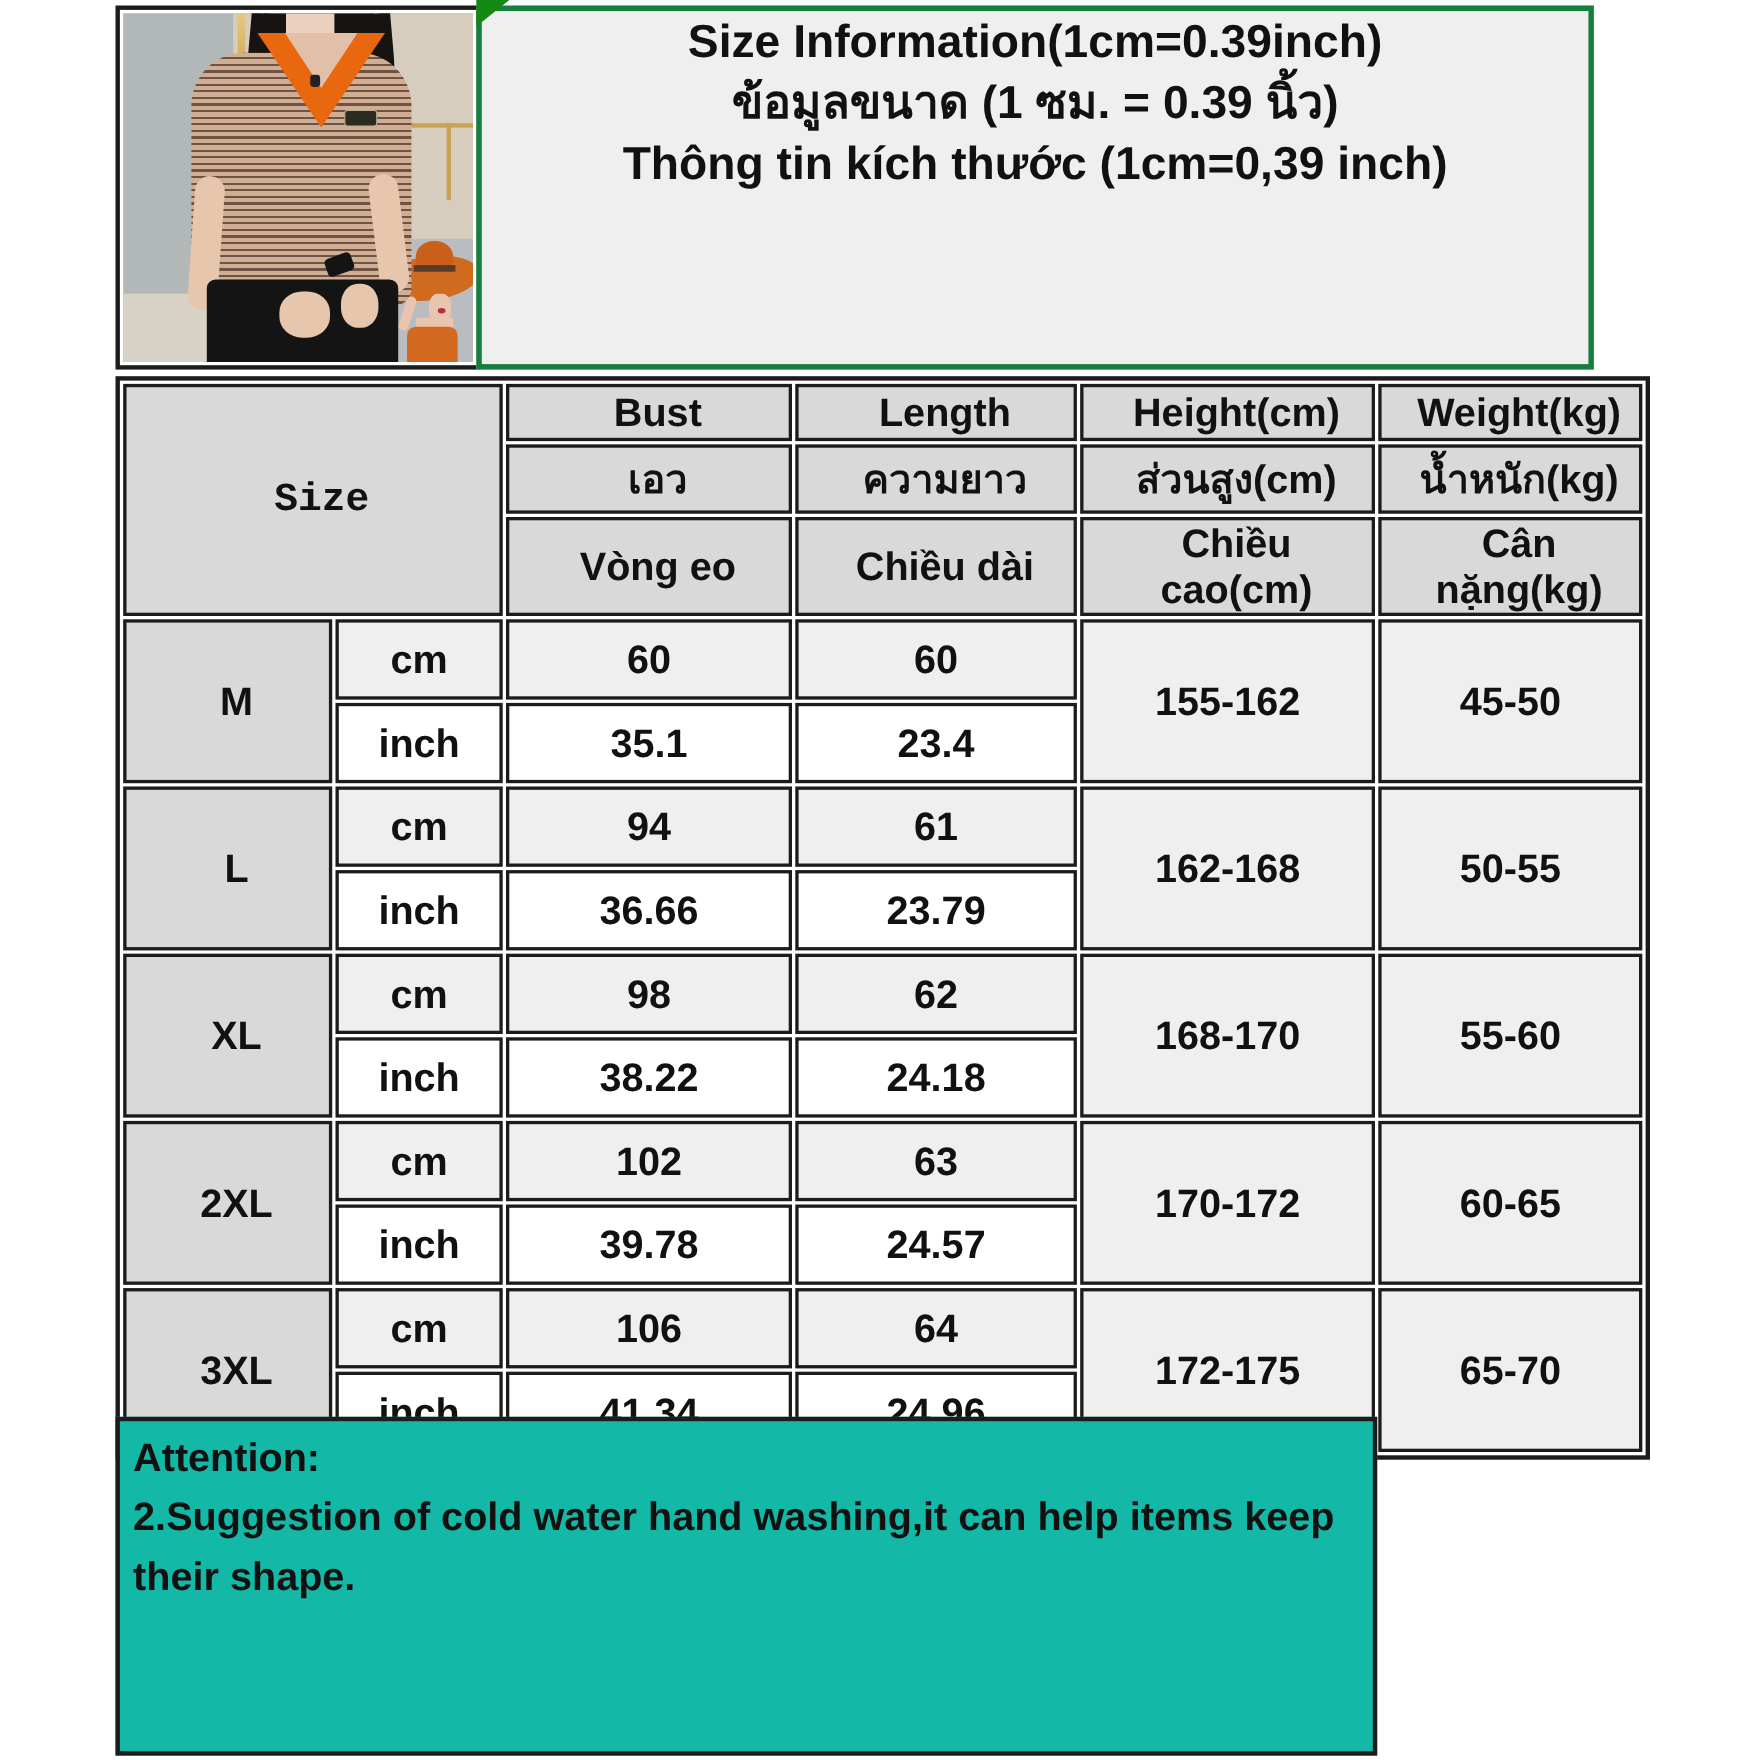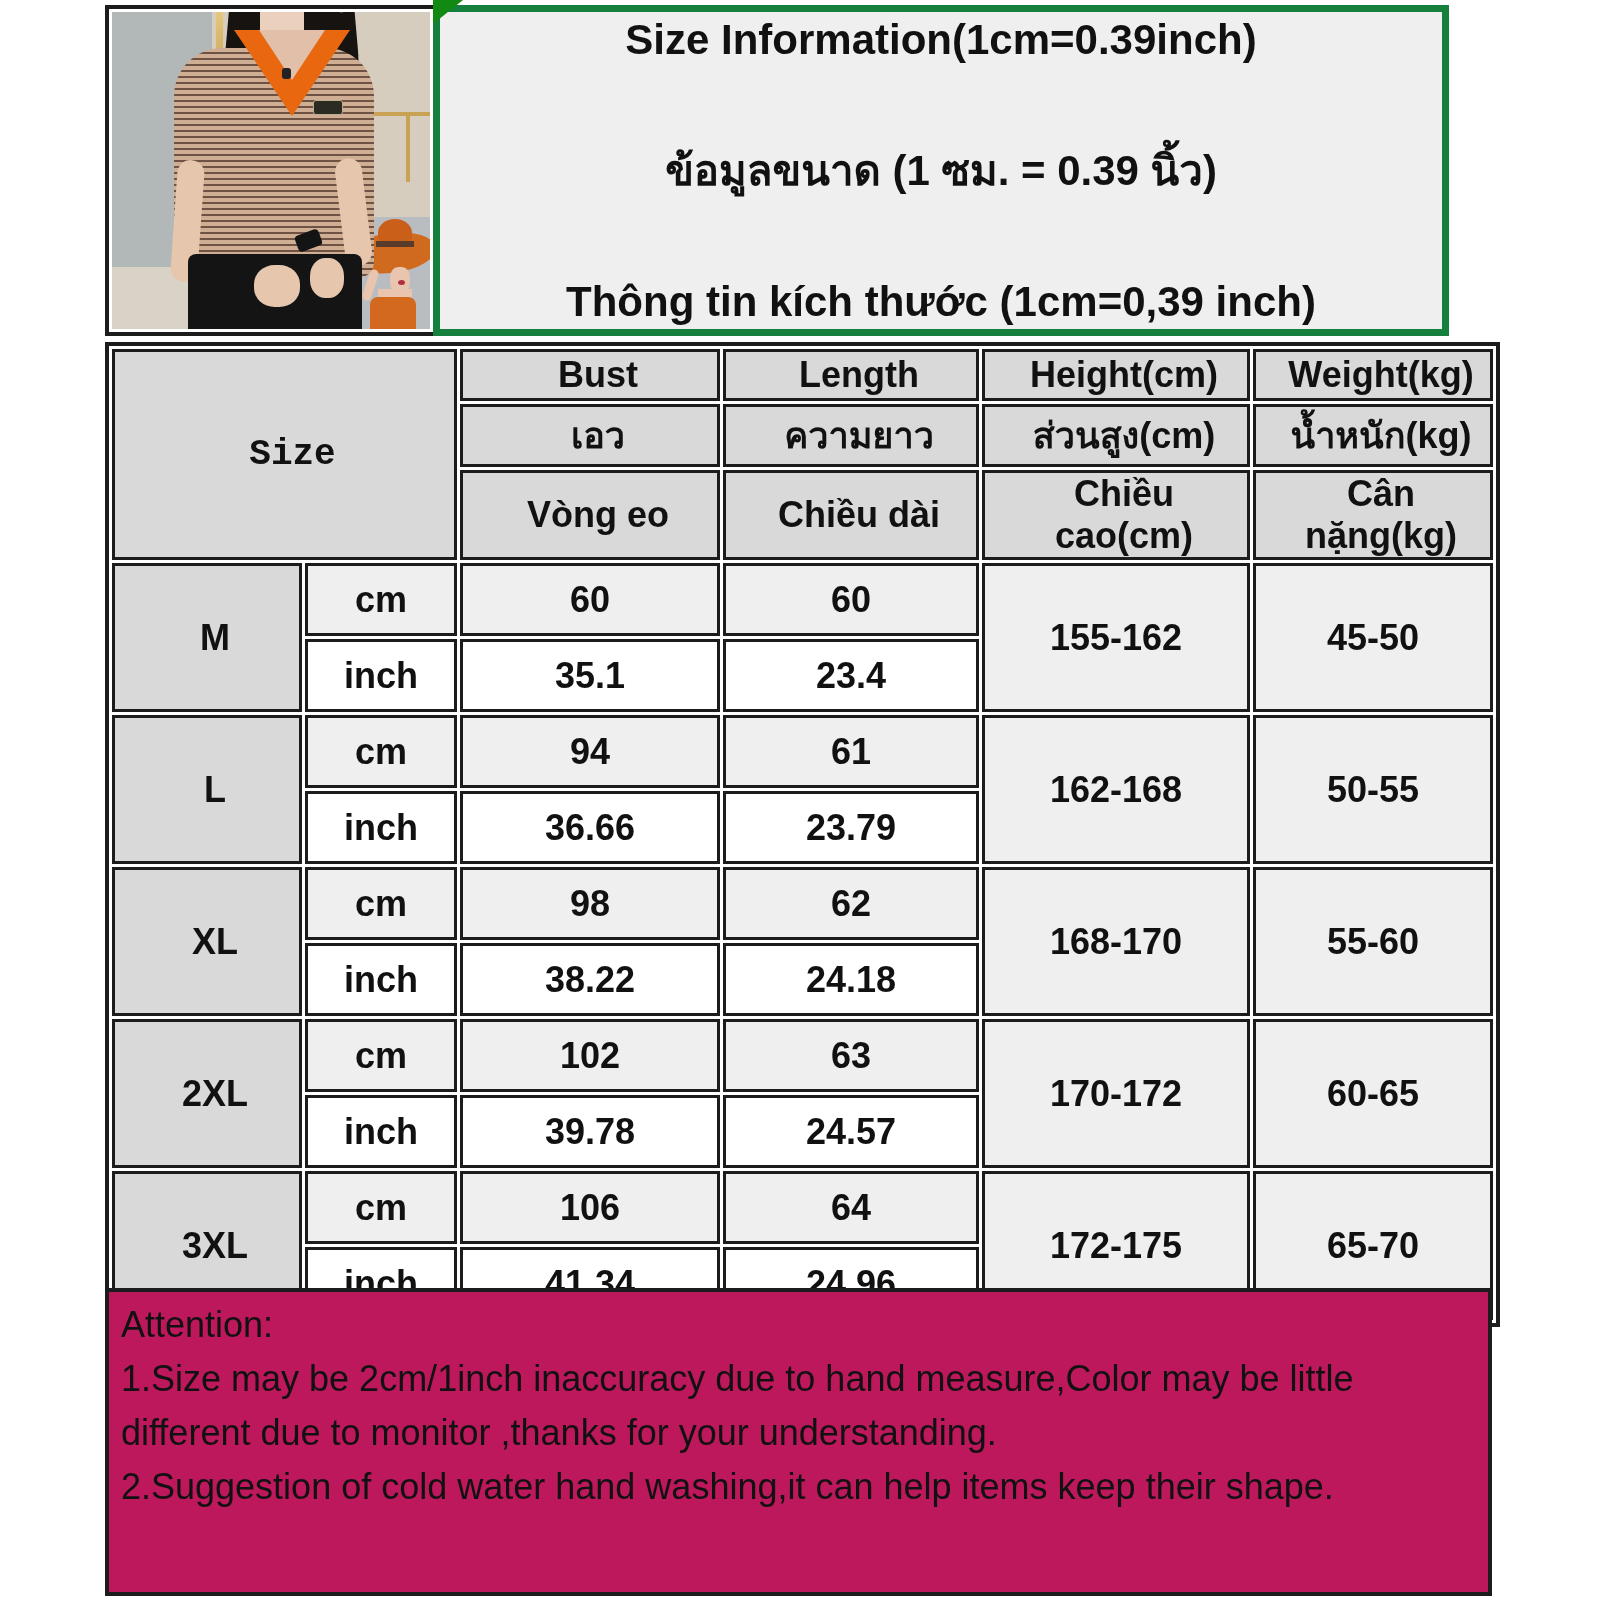--- a/index.html
+++ b/index.html
@@ -45,43 +45,43 @@
   .hand-r { left:198px; top:246px; width:34px; height:40px; background:#e7c6ae; border-radius:45%; }
   .watch { left:184px; top:220px; width:25px; height:17px; background:#141414; border-radius:4px; transform:rotate(-20deg); }
   .skirt { left:76px; top:242px; width:174px; height:75px; background:#141414; border-radius:8px 8px 0 0; }
 
   
   .corner-triangle { position:absolute; left:433px; top:0; width:0; height:0; z-index:5;
     border-top:24px solid #128912; border-right:30px solid transparent; }
 
   
   .title-box { position:absolute; left:433px; top:5px; width:1016px; height:331px;
-    border:7px solid #15803d; background:#efefef;
-    display:flex; flex-direction:column; justify-content:space-between; align-items:center; }
+    border:5px solid #15803d; background:#efefef;
+    display:flex; flex-direction:column; justify-content:flex-start; align-items:center; }
   .title-box .tline { font-weight:bold; font-size:42px; line-height:1.32; text-align:center; }
 
   
   table.size-table { position:absolute; left:105px; top:342px; width:1387px;
     table-layout:fixed; border-collapse:separate; border-spacing:3px;
     border:4px solid #1c1c1c; background:#fff; }
   table.size-table td { border:3px solid #1c1c1c; text-align:center; vertical-align:middle;
     font-size:36px; font-weight:bold; overflow:hidden; }
   tr.hrow1 { height:52px; } tr.hrow2 { height:58px; } tr.hrow3 { height:44px; }
   tr.drow  { height:73px; }
   .bg-gray  { background:#d9d9d9;padding-left:16px; }
   .bg-light { background:#efefef; }
   .bg-white { background:#ffffff;margin-top:30px; }
   td.c-corner { font-size:56px;font-family:Liberation Mono, monospace; }
   td.c-sizename { font-size:44px; }
   td.hcell-vi { font-size:35px; }
 
   
-  .attention-box { position:absolute; left:105px; top:1288px; width:1387px; height:308px;
-    border:4px solid #1c1c1c; background:#be185d; padding:6px 12px;
-    font-size:36px; line-height:1.5; font-weight:400; }
+  .attention-box { position:absolute; left:105px; top:1288px; width:1147px; height:308px;
+    border:4px solid #1c1c1c; background:#14b8a6; padding:6px 12px;
+    font-size:36px; line-height:1.5; font-weight:700; }
 </style>
 </head>
 <body>
 
 <div class="canvas">
 
   <div class="photo-box">
     <div class="photo">
       <div class="wall-panel"></div>
       <div class="gold-strip"></div>
@@ -221,17 +221,16 @@
       <tr class="drow">
         <td class="bg-white">inch</td>
         <td class="bg-white">41.34</td>
         <td class="bg-white">24.96</td>
       </tr>
     </tbody>
   </table>
 
   <div class="attention-box">
     <div>Attention:</div>
-    <div>1.Size may be 2cm/1inch inaccuracy due to hand measure,Color may be little different due to monitor ,thanks for your understanding.</div>
     <div>2.Suggestion of cold water hand washing,it can help items keep their shape.</div>
   </div>
 
 </div>
 
 </body></html>

